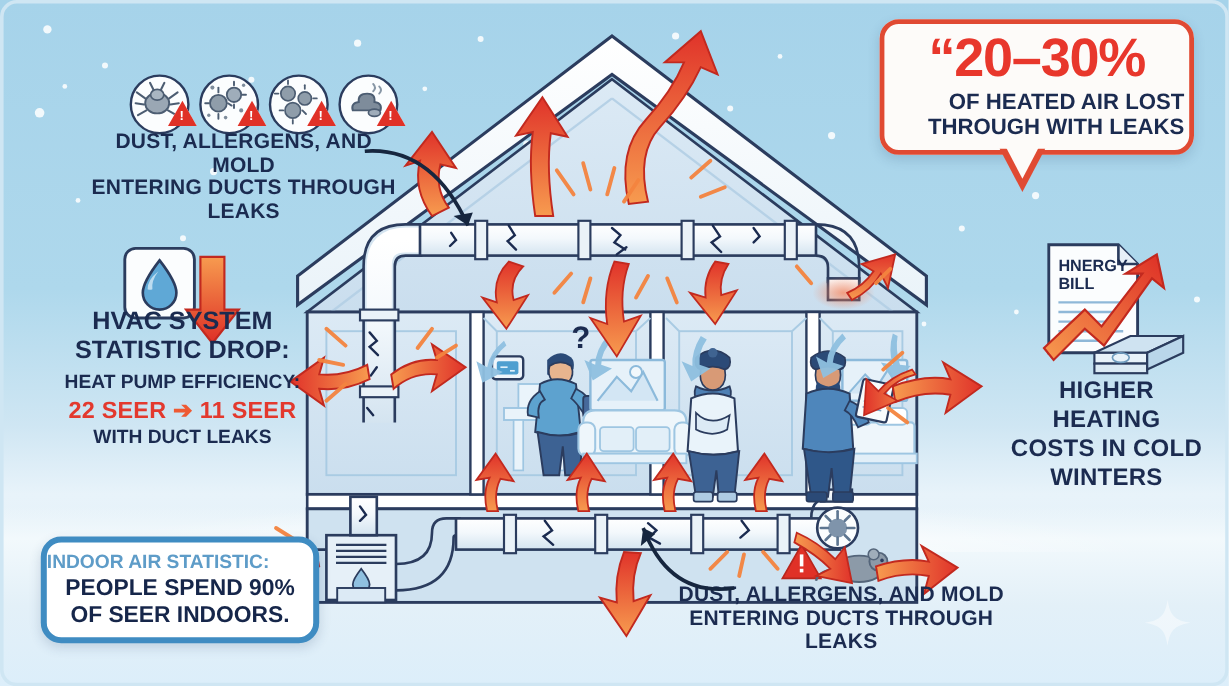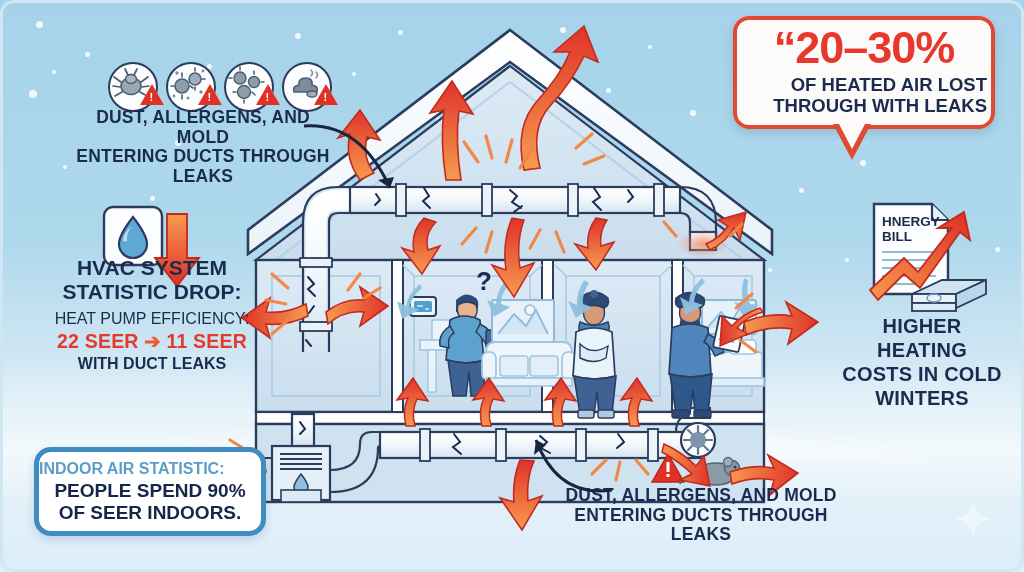--- a/index.html
+++ b/index.html
@@ -15,21 +15,21 @@
   .sparkle{position:absolute;opacity:.65;}
 
   
   .cap{position:absolute;color:#1b2b50;font-weight:bold;line-height:1.12;text-align:center;letter-spacing:.2px;}
   .cap-topleft{left:72px;top:108px;width:262px;font-size:17.5px;}
   .cap-bottom{left:556px;top:486px;width:290px;font-size:17.5px;}
   .cap-right{left:836px;top:314px;width:172px;font-size:20px;line-height:1.2;}
 
   .hvac{position:absolute;left:26px;top:256px;width:252px;text-align:center;}
   .hvac .h1{color:#1b2b50;font-weight:bold;font-size:21px;line-height:1.12;}
-  .hvac .h2{color:#1b2b50;font-weight:normal;font-size:16px;margin-top:7px;}
+  .hvac .h2{color:#1b2b50;font-weight:bold;font-size:16px;margin-top:7px;}
   .hvac .h3{font-weight:bold;font-size:19.5px;margin-top:2px;color:#e3392e;letter-spacing:.2px;}
   .hvac .h3 .ar{color:#ee5a33;}
   .hvac .h4{color:#1b2b50;font-weight:bold;font-size:16px;margin-top:2px;}
 
   
   #callout{position:absolute;left:733px;top:16px;width:262px;height:113px;
            background:#fdfbf9;border:4px solid;border-image:linear-gradient(150deg,#ef6b3c,#d9342b) 1;
            border-radius:16px;box-shadow:0 4px 10px rgba(40,70,110,.18);}
   #callout.b{border:none;}
   .co-inner{position:absolute;inset:0;border:4.5px solid #e04a33;border-radius:16px;background:#fdfbf9;box-sizing:border-box;}

